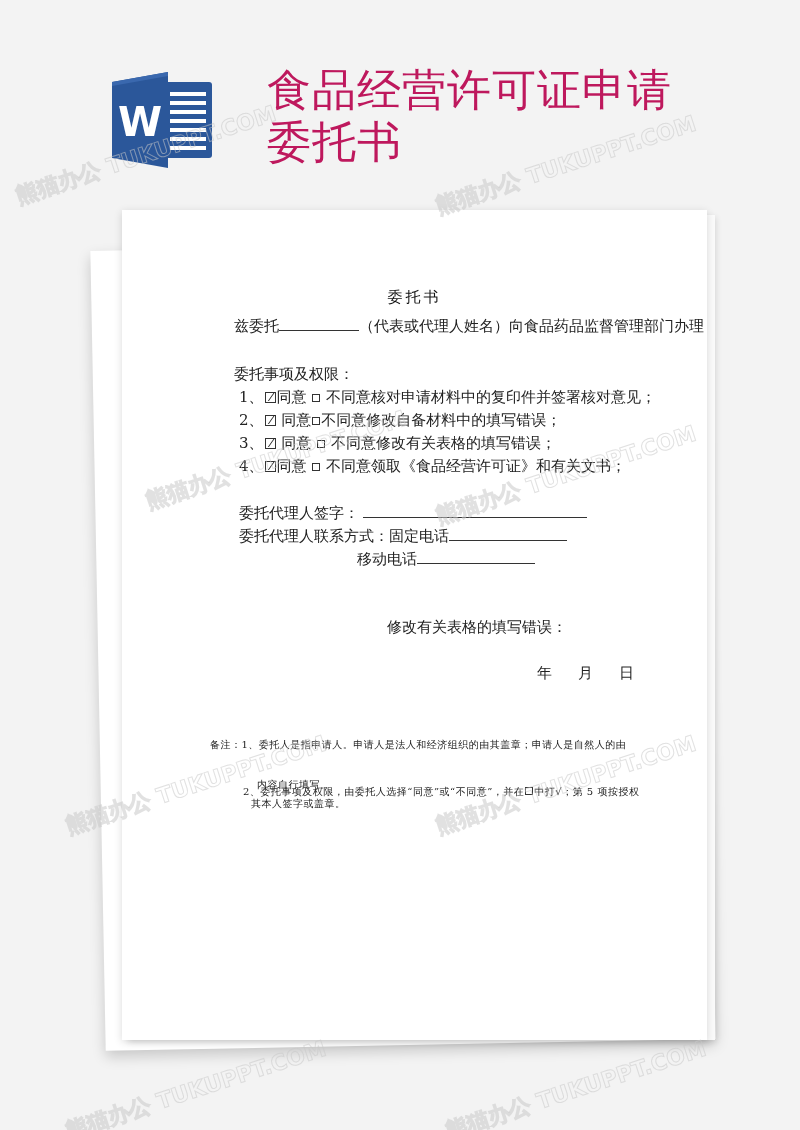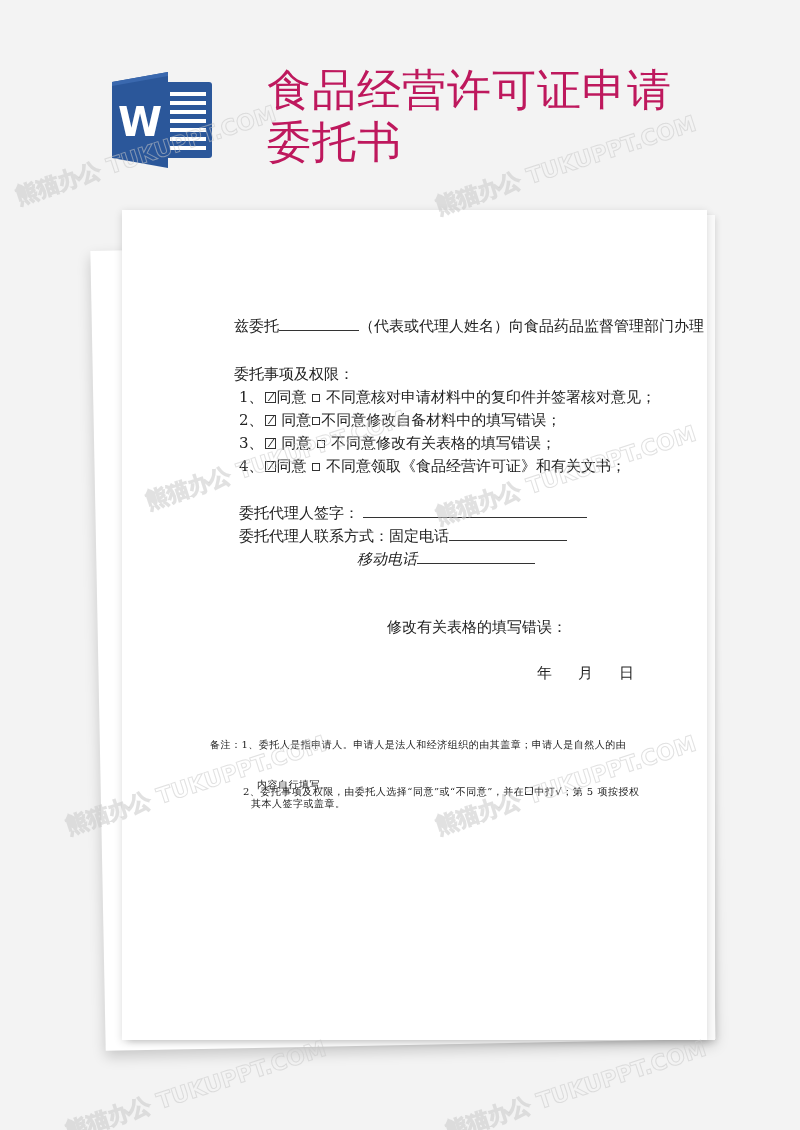--- a/index.html
+++ b/index.html
@@ -70,20 +70,21 @@
     <text x="30" y="66" text-anchor="middle" font-family="DejaVu Sans, sans-serif" font-weight="bold" font-size="40" fill="#ffffff">W</text>
   </svg>
   <div class="header-title">食品经营许可证申请委托书</div>
 </div>
 
 <div class="paper-back"></div>
 <div class="paper-mid"></div>
 
 <div class="paper">
   <div class="doc">
+    <div class="doc-title">委托书</div>
 
     <div class="line" style="left:112px; top:108px;">
       <span>兹委托</span><span class="blank" style="width:80px;"></span><span>（代表或代理人姓名）向食品药品监督管理部门办理</span>
     </div>
     <div class="line" style="left:112px; top:156px;">委托事项及权限：</div>
 
     <div class="line" style="left:117px; top:179px;">
       <span>1、</span><span class="box checked"></span><span>同意</span> <span class="box small"></span> <span>不同意</span><span>核对申请材料中的复印件并签署核对意见；</span>
     </div>
     <div class="line" style="left:117px; top:202px;">
@@ -97,21 +98,21 @@
     </div>
 
 
     <div class="line" style="left:117px; top:295px;">
       <span>委托代理人签字：</span><span style="display:inline-block;width:4px;"></span><span class="blank" style="width:224px;"></span>
     </div>
 
     <div class="line" style="left:117px; top:318px;">
       <span>委托代理人联系方式：</span><span>固定电话</span><span class="blank" style="width:118px;"></span>
     </div>
-    <div class="line" style="left:235px; top:341px;font-style:italic;">
+    <div class="line" style="left:235px; top:341px;">
       <span>移动电话</span><span class="blank" style="width:118px;"></span>
     </div>
 
     <div class="line" style="left:265px; top:409px;">修改有关表格的填写错误：</div>
 
     <div class="line" style="left:415px; top:455px;">
       <span>年</span><span style="display:inline-block;width:26px;"></span><span>月</span><span style="display:inline-block;width:26px;"></span><span>日</span>
     </div>
 
     <div class="note" style="left:88px; top:528px;">

